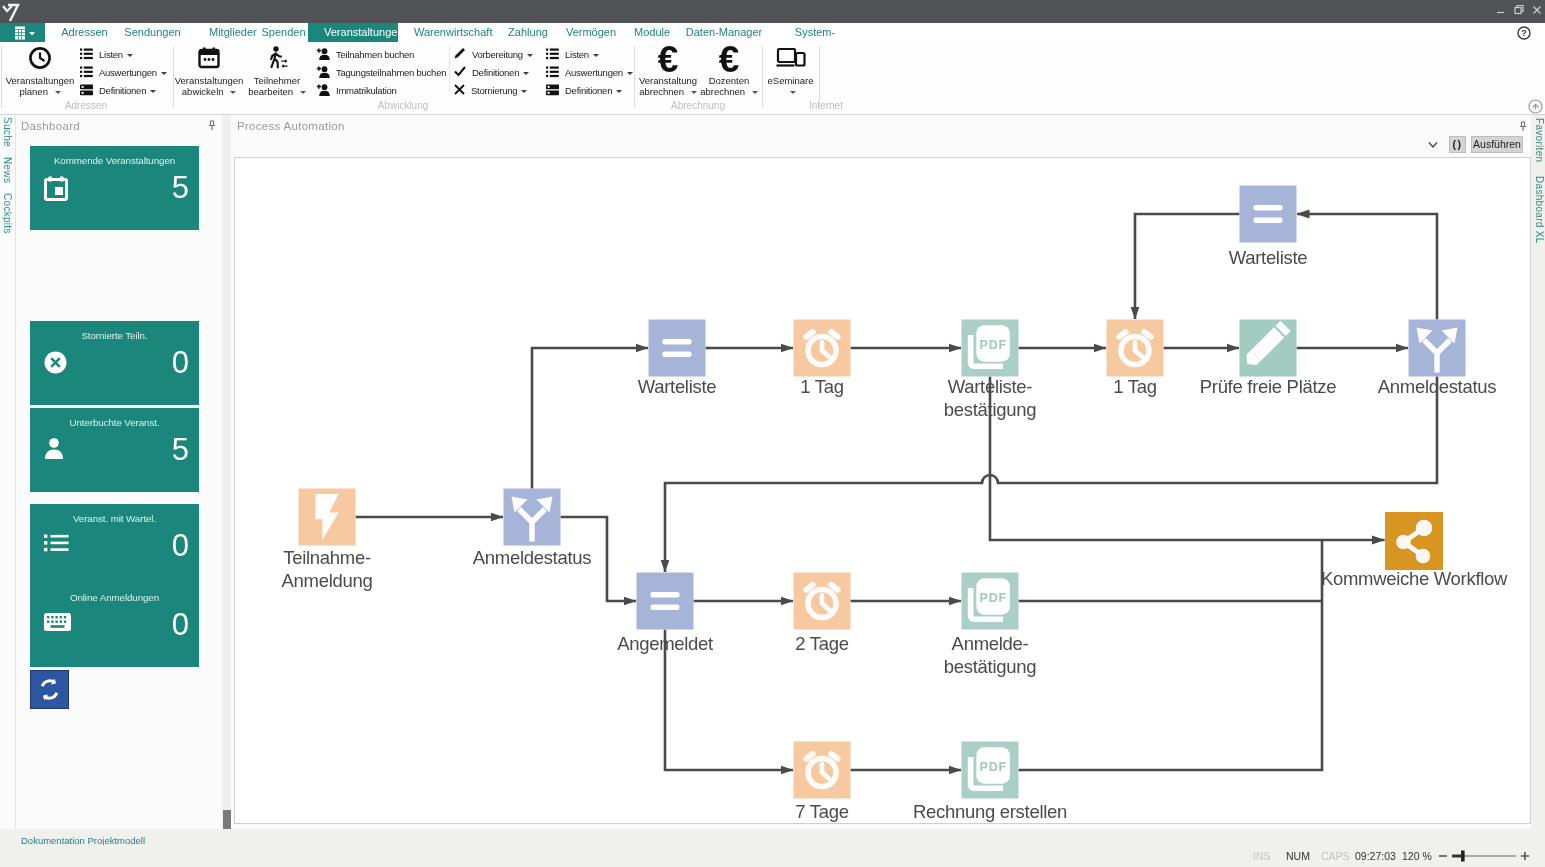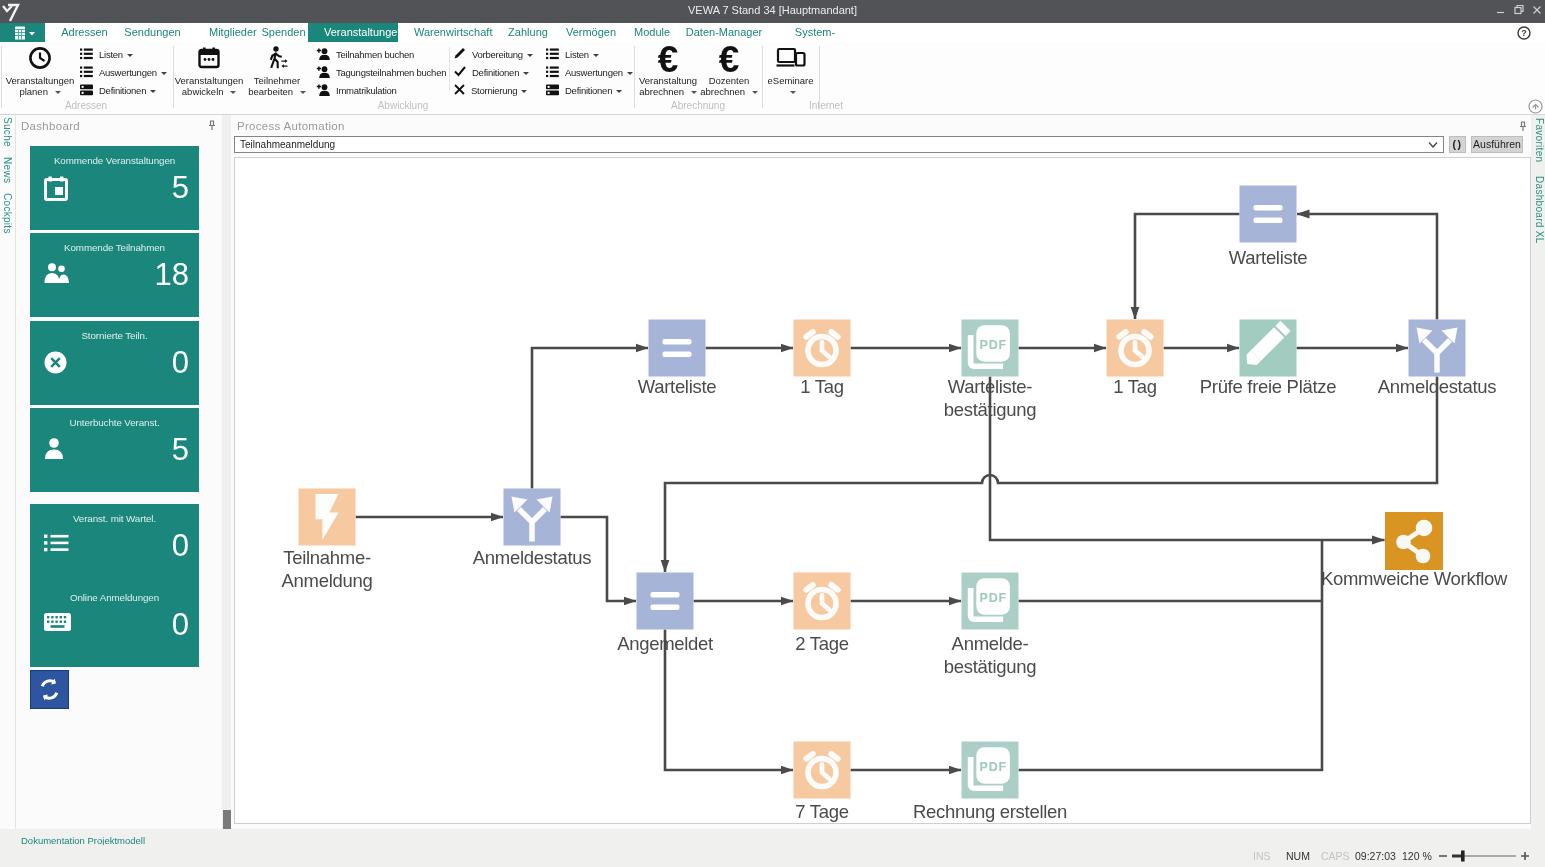--- a/index.html
+++ b/index.html
@@ -38,21 +38,20 @@
 #canvas{left:234px;top:157px;width:1297px;height:667px;background:#fff;border:1px solid #cfcfcf;}
 
 #status{left:0;top:845px;width:1545px;height:22px;background:#f0f0ef;font-size:10.5px;color:#555;}
 .stxt{top:5px;font-size:10.5px;}
 .dim{color:#c3c3c3;}
 a.doc{color:#1b867b;font-size:9.5px;text-decoration:none;}
 </style></head><body>
 <div id="app">
 
 <div id="titlebar" class="abs"></div>
-<div id="title" class="abs">VEWA 7 Stand 34 [Hauptmandant]</div>
 <svg class="abs" style="left:1px;top:2px" width="30" height="20" viewBox="0 0 30 20">
 <path d="M2 4 L6 9 L11 4" stroke="#f2f2f2" stroke-width="2.2" fill="none"></path>
 <path d="M7 3 L17 3 L9 19" stroke="#f2f2f2" stroke-width="2.4" fill="none"></path>
 </svg>
 <svg class="abs" style="left:1496px;top:3px" width="49px" height="16" viewBox="0 0 49 16">
 <g stroke="#cfcfcf" stroke-width="1.2" fill="none">
 <path d="M1 9.5 h7"></path>
 <rect x="19" y="4.5" width="6" height="6"></rect>
         <path d="M21 4.5 v-2 h6 v6 h-2"></path>
 <path d="M37.5 3.5 l7 7 M44.5 3.5 l-7 7"></path>
@@ -227,30 +226,20 @@
     </svg>
 <div class="abs tile" style="top:146px;">
       <div class="abs tlabel">Kommende Veranstaltungen</div>
       <div class="abs" style="left:14px;top:30px;"><svg width="24" height="26" viewBox="0 0 24 26">
           <rect x="1.5" y="3.5" width="21" height="20" rx="1.5" fill="none" stroke="#fff" stroke-width="3"></rect>
           <rect x="4.5" y="0.5" width="3.4" height="5" fill="#fff"></rect>
           <rect x="16" y="0.5" width="3.4" height="5" fill="#fff"></rect>
           <rect x="11" y="11" width="8" height="8" fill="#fff"></rect>
         </svg></div>
       <div class="abs tnum">5</div>
-    </div>
-<div class="abs tile" style="top:233.3px;">
-      <div class="abs tlabel">Kommende Teilnahmen</div>
-      <div class="abs" style="left:14px;top:30px;"><svg width="26" height="20" viewBox="0 0 26 20">
-          <circle cx="8" cy="4.2" r="4" fill="#fff"></circle>
-          <circle cx="17.5" cy="5.8" r="3.3" fill="#fff"></circle>
-          <path d="M0.5 20 q0 -10 7.5 -10 q7.5 0 7.5 10 z" fill="#fff"></path>
-          <path d="M14.5 20 q0.5 -8.5 5 -8.5 q5 0 5.5 8.5 z" fill="#fff"></path>
-        </svg></div>
-      <div class="abs tnum">18</div>
     </div>
 <div class="abs tile" style="top:320.6px;">
       <div class="abs tlabel">Stornierte Teiln.</div>
       <div class="abs" style="left:14px;top:30px;"><svg width="23" height="23" viewBox="0 0 23 23">
           <circle cx="11.5" cy="11.5" r="11" fill="#fff"></circle>
           <path d="M7.2 7.2 L15.8 15.8 M15.8 7.2 L7.2 15.8" stroke="#1b867b" stroke-width="2.6"></path>
         </svg></div>
       <div class="abs tnum">0</div>
     </div>
 <div class="abs tile" style="top:407.90000000000003px;">
@@ -306,21 +295,20 @@
 </svg>
 <a class="abs doc" style="left:21px;top:835px;">Dokumentation Projektmodell</a>
 <div class="abs" style="left:223px;top:810px;width:9px;height:19px;background:#7a7a7a;"></div>
 <div id="mainp" class="abs"></div>
 <div id="patitle" class="abs">Process Automation</div>
 <svg class="abs" style="left:1518px;top:121px" width="10" height="11" viewBox="0 0 10 11">
       <g stroke="#777" stroke-width="1.2" fill="none">
         <path d="M3 1 h4 M3.5 1 v4 M6.5 1 v4 M2 5.5 h6 M5 5.5 v4.5"></path>
       </g>
     </svg>
-<div id="combo" class="abs">Teilnahmeanmeldung</div>
 <svg class="abs" style="left:1428px;top:141px" width="10" height="8" viewBox="0 0 10 8">
       <path d="M1 1.5 L5 6 L9 1.5" fill="none" stroke="#444" stroke-width="1.3"></path>
     </svg>
 <div class="abs gbtn" style="left:1449px;width:17px;font-weight:bold;letter-spacing:1.5px;">()</div>
 <div class="abs gbtn" style="left:1471px;width:52px;">Ausführen</div>
 <div id="canvas" class="abs"></div>
 <div class="abs vtab" style="left:1534px;top:118px;">Favoriten</div>
 <div class="abs vtab" style="left:1534px;top:176px;">Dashboard XL</div>
 <svg class="abs" style="left:234px;top:157px" width="1297" height="667" viewBox="0 0 1297 667" font-family="Liberation Sans,sans-serif">
 <defs>

